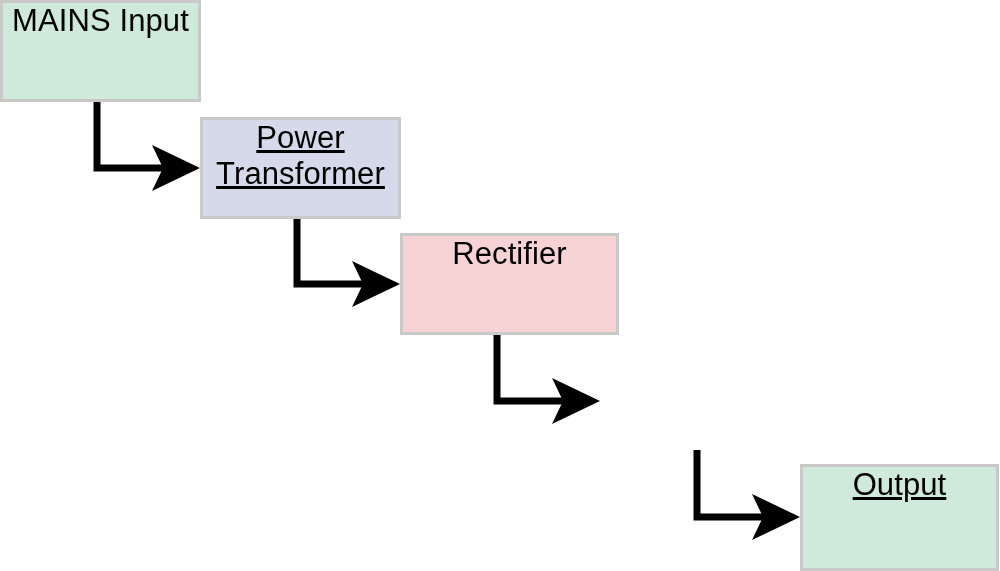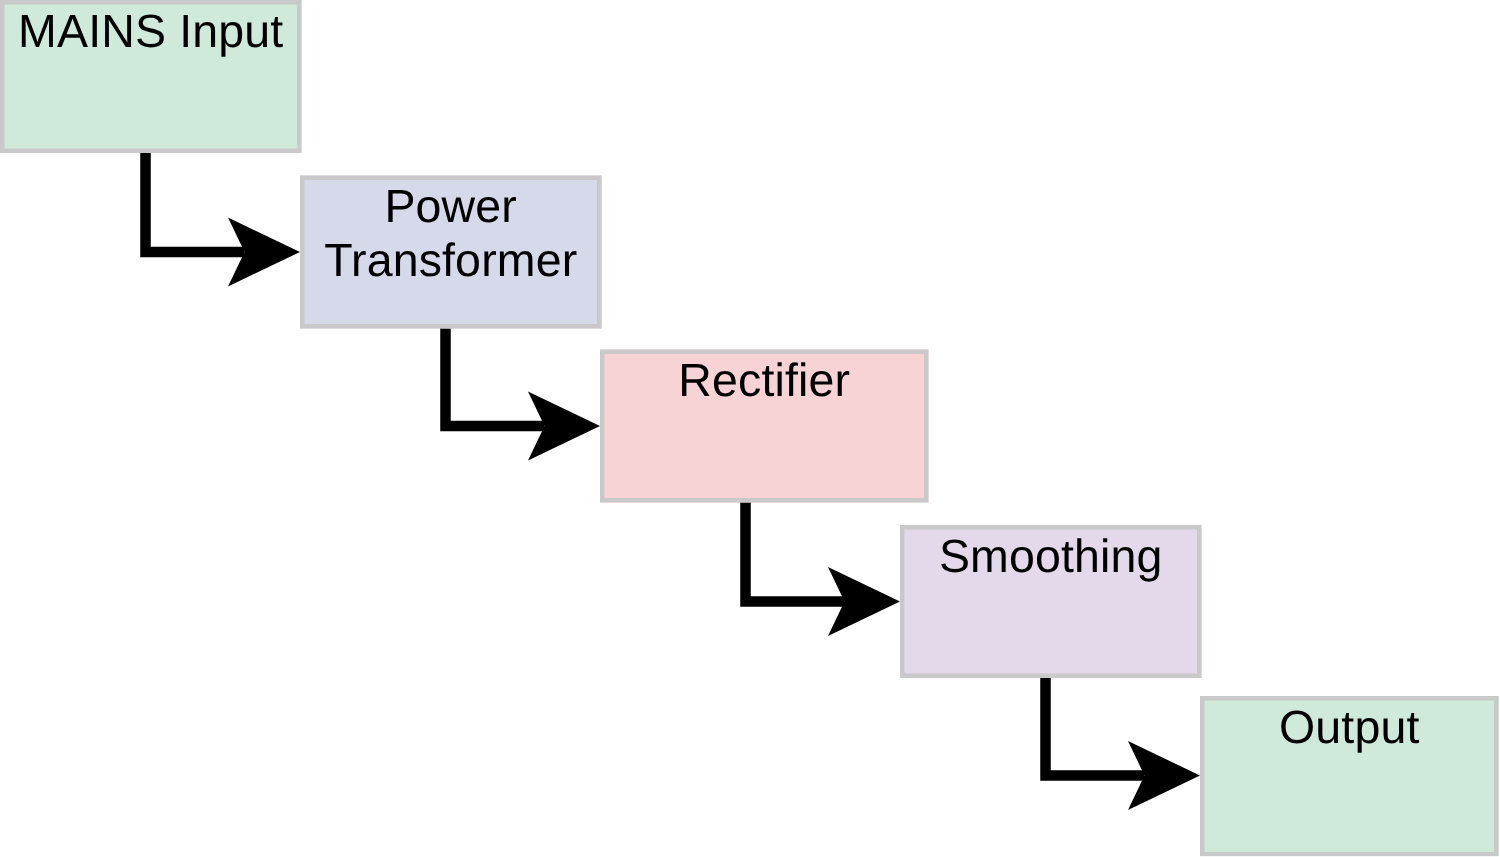--- a/index.html
+++ b/index.html
@@ -69,30 +69,27 @@
     <g>
       <path d="M 697 450 L 697 517 L 763 517" fill="none" stroke="#000000" stroke-width="7"></path>
       <path d="M 800 517 L 752 494 L 763 517 L 752 540 Z" fill="#000000"></path>
     </g>
   </svg>
 
   <div class="node-box" id="node-mains-input" style="left: 0px; top: 0px; width: 201px; height: 102px; background: rgb(207, 233, 218); border-color: rgb(201, 201, 201);">
     <span class="node-label">MAINS Input</span>
   </div>
 
-  <div class="node-box" id="node-power-transformer" style="left: 200px; top: 117px; width: 201px; height: 102px; background: rgb(214, 217, 233); border-color: rgb(201, 201, 201);">
+  <div class="node-box" id="node-power-transformer" style="left: 200px; top: 117px; width: 201px; height: 102px; background: rgb(214, 217, 233); border-color: rgb(201, 201, 201); text-decoration: underline;">
     <span class="node-label">Power
 Transformer</span>
   </div>
 
   <div class="node-box" id="node-rectifier" style="left: 400px; top: 233px; width: 219px; height: 102px; background: rgb(248, 211, 213); border-color: rgb(201, 201, 201);">
     <span class="node-label">Rectifier</span>
   </div>
 
-  <div class="node-box" id="node-smoothing" style="left: 600px; top: 350px; width: 201px; height: 102px; background: rgb(228, 217, 235); border-color: rgb(201, 201, 201);">
-    <span class="node-label">Smoothing</span>
-  </div>
 
-  <div class="node-box" id="node-output" style="left: 800px; top: 464px; width: 199px; height: 107px; background: rgb(207, 233, 218); border-color: rgb(201, 201, 201);">
+  <div class="node-box" id="node-output" style="left: 800px; top: 464px; width: 199px; height: 107px; background: rgb(207, 233, 218); border-color: rgb(201, 201, 201); text-decoration: underline;">
     <span class="node-label">Output</span>
   </div>
 
 </div>
 
 </body></html>

